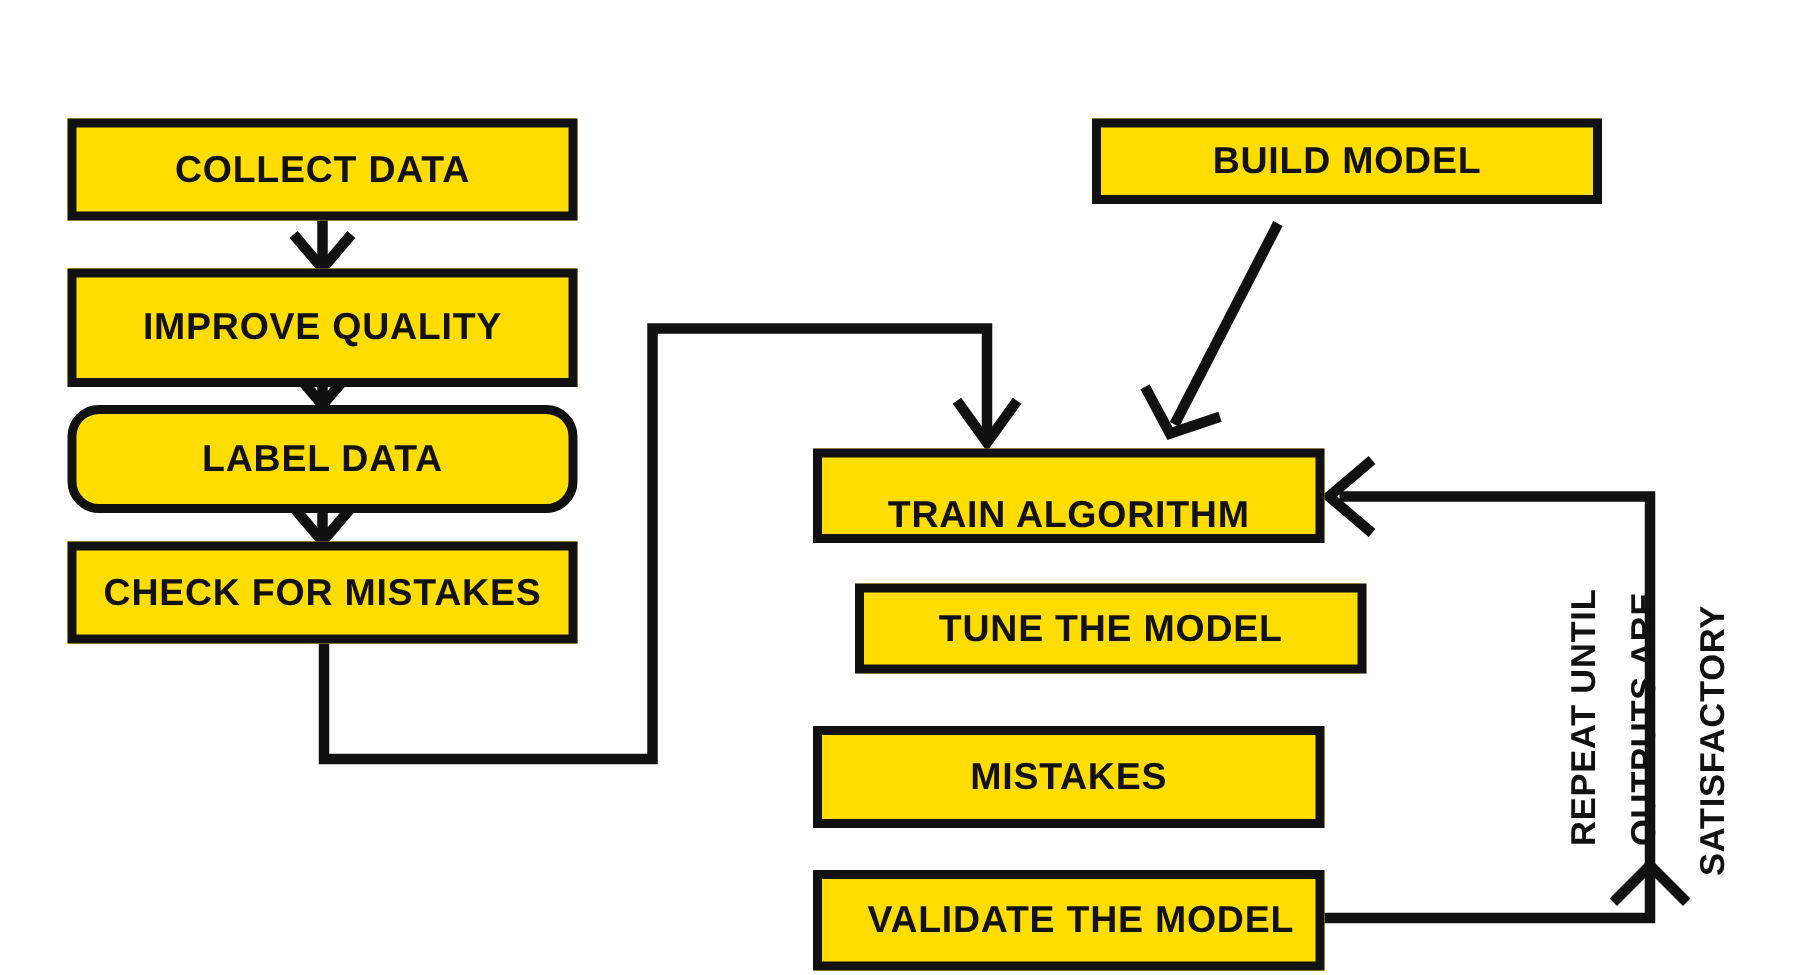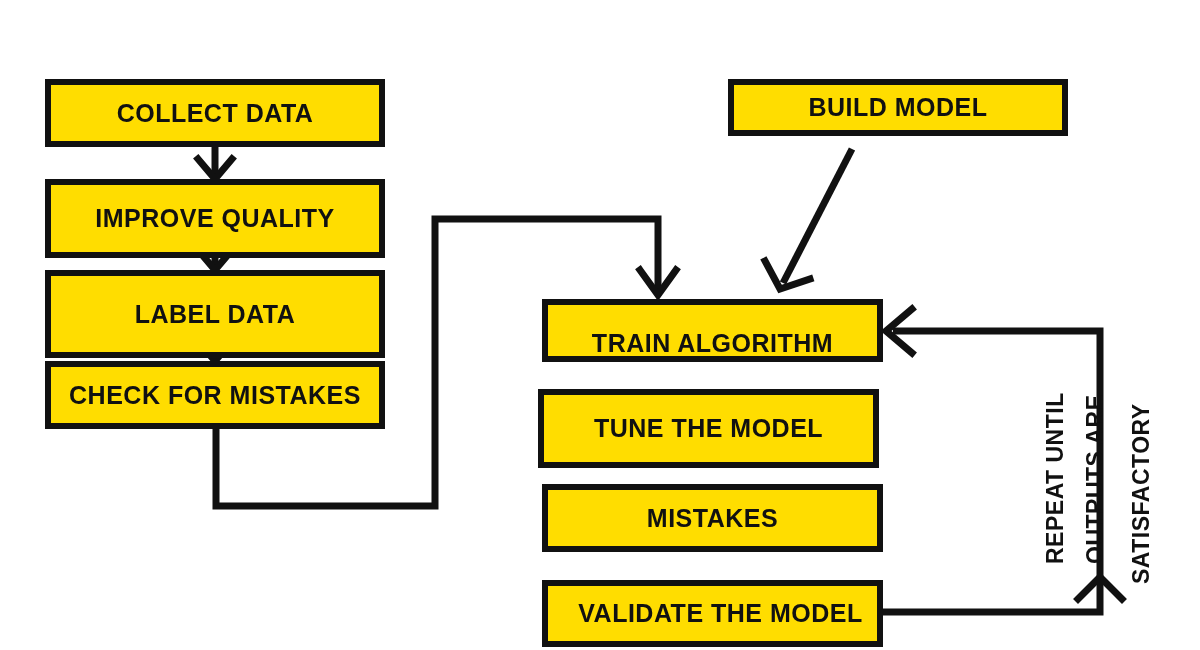--- a/index.html
+++ b/index.html
@@ -97,37 +97,37 @@
   </svg>
 
   <div class="node" style="left:45px; top:40px; width:340px; height:68px;">
     <span class="node-label">COLLECT DATA</span>
   </div>
 
   <div class="node" style="left:45px; top:140px; width:340px; height:79px;">
     <span class="node-label">IMPROVE QUALITY</span>
   </div>
 
-  <div class="node" style="left:45px; top:231px; width:340px; height:88px;">
+  <div class="node" style="left:45px; top:231px; width:340px; height:72px;border-radius:21px;">
     <span class="node-label">LABEL DATA</span>
   </div>
 
   <div class="node" style="left:45px; top:322px; width:340px; height:68px;">
     <span class="node-label">CHECK FOR MISTAKES</span>
   </div>
 
   <div class="node" style="left:728px; top:40px; width:340px; height:57px;">
     <span class="node-label">BUILD MODEL</span>
   </div>
 
   <div class="node" style="left:542px; top:260px; width:341px; height:63px;align-items:flex-end;">
     <span class="node-label">TRAIN ALGORITHM</span>
   </div>
 
-  <div class="node" style="left:538px; top:350px; width:341px; height:79px;">
+  <div class="node" style="left:570px; top:350px; width:341px; height:60px;">
     <span class="node-label">TUNE THE MODEL</span>
   </div>
 
   <div class="node" style="left:542px; top:445px; width:341px; height:68px;">
     <span class="node-label">MISTAKES</span>
   </div>
 
   <div class="node" style="left:542px; top:541px; width:341px; height:67px;padding-left:16px;">
     <span class="node-label">VALIDATE THE MODEL</span>
   </div>

